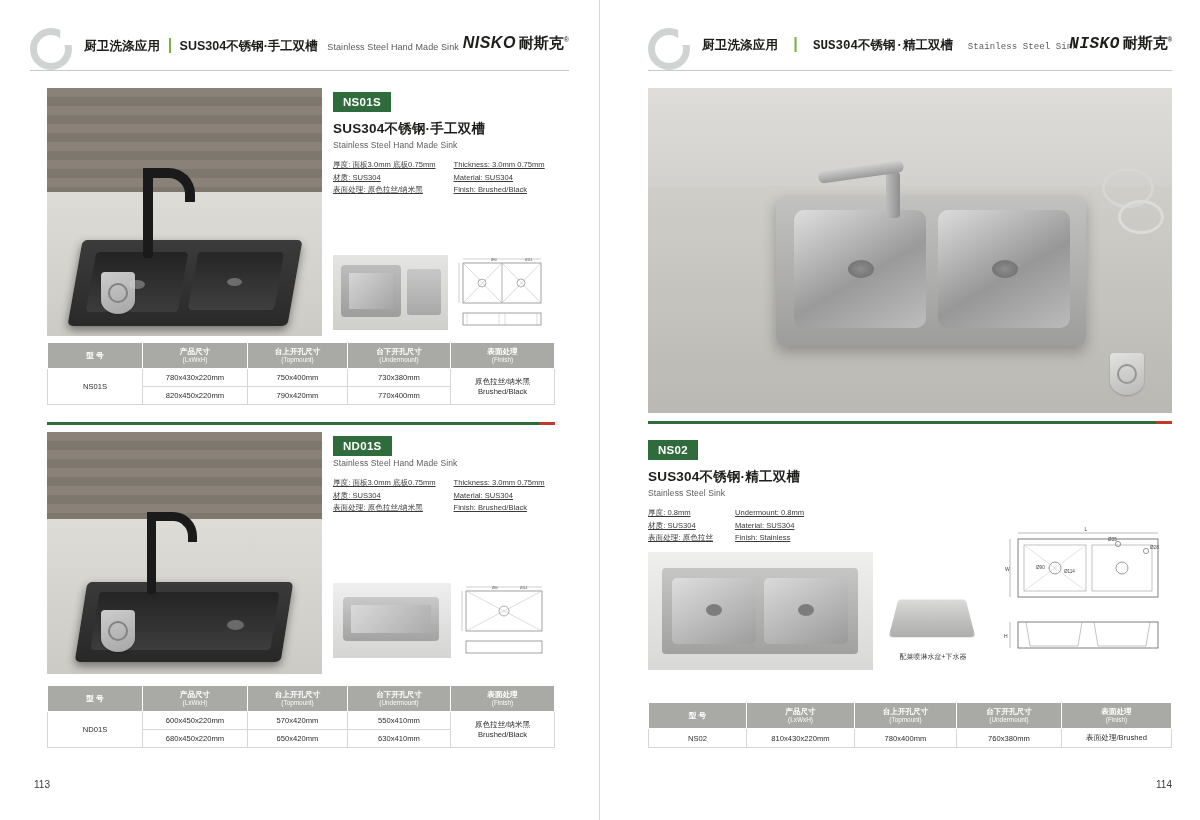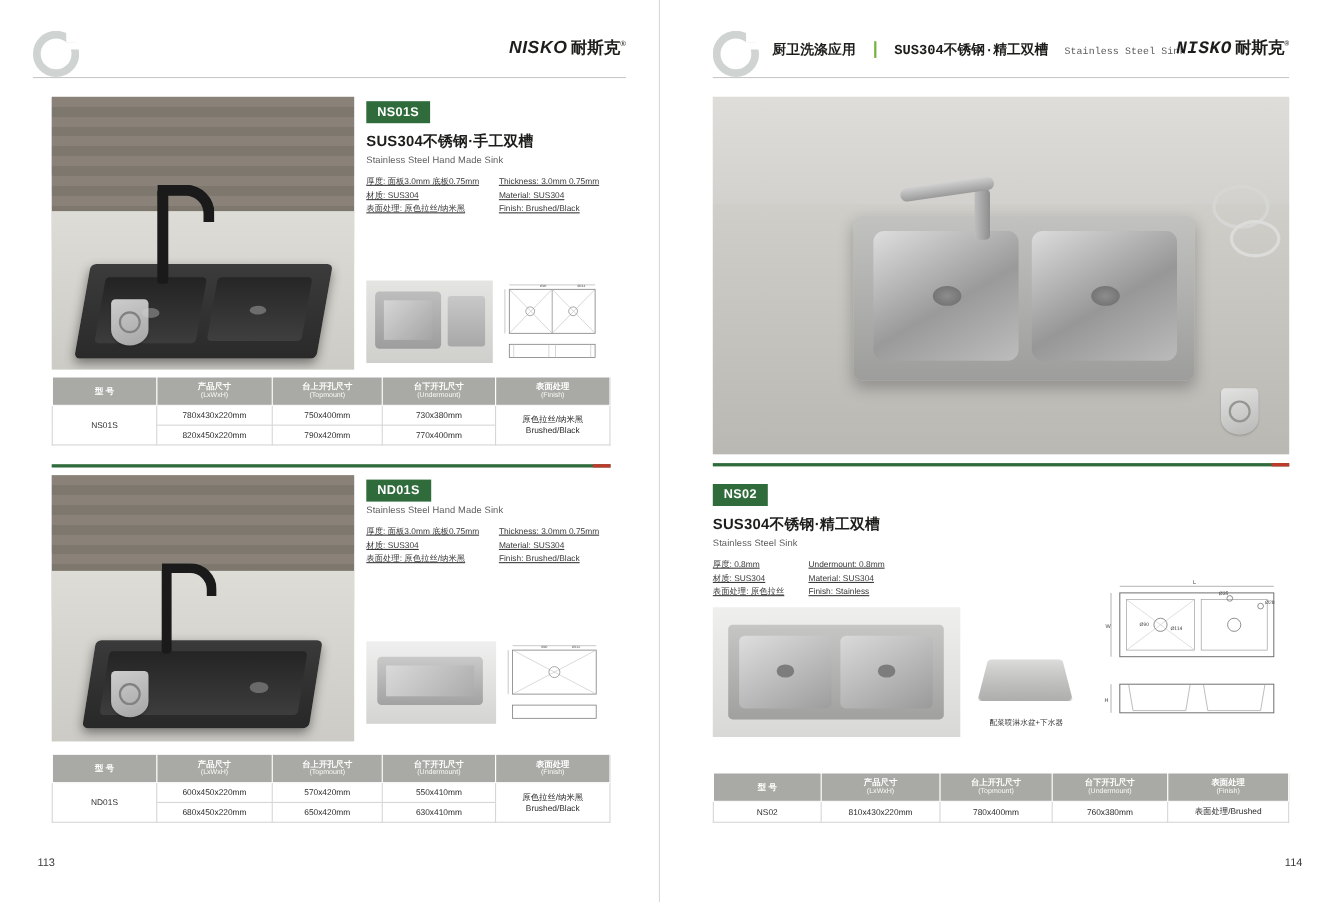--- a/index.html
+++ b/index.html
@@ -91,20 +91,26 @@
 </head>
 <body>
 
 <div class="spread">
 
   <div class="page left">
 
     <div class="hdr">
       <div class="hdr-c"></div>
       <div class="hdr-rule"></div>
+      <div class="hdr-text">
+        <span class="hdr-cn">厨卫洗涤应用</span>
+        <span class="hdr-sep">|</span>
+        <span class="hdr-cn2">SUS304不锈钢·手工双槽</span>
+        <span class="hdr-en">Stainless Steel Hand Made Sink</span>
+      </div>
       <div class="brand">
         <span class="brand-mark">NISKO</span><span class="brand-cn">耐斯克</span><span class="brand-tm">®</span>
       </div>
     </div>
 
     <div class="photo scene-dark" style="left:47px; top:88px; width:275px; height:248px;">
       <div class="wallwood"></div>
       <div class="counter"></div>
 
       <div style="position:absolute;left:28px;top:152px;width:220px;height:86px;background:linear-gradient(180deg,#3b3b3b,#2a2a2a);border-radius:5px;transform:skewX(-10deg);box-shadow:0 4px 10px rgba(0,0,0,.45);"></div>
@@ -439,15 +445,15 @@
             <td>NS02</td>
             <td>810x430x220mm</td>
             <td>780x400mm</td>
             <td>760x380mm</td>
             <td>表面处理/Brushed</td>
           </tr>
         </tbody>
       </table>
     </div>
 
-    <div class="pgnum" style="right:16px;">114</div>
+    <div class="pgnum" style="right:28px;">114</div>
   </div>
 </div>
 
 </body></html>

